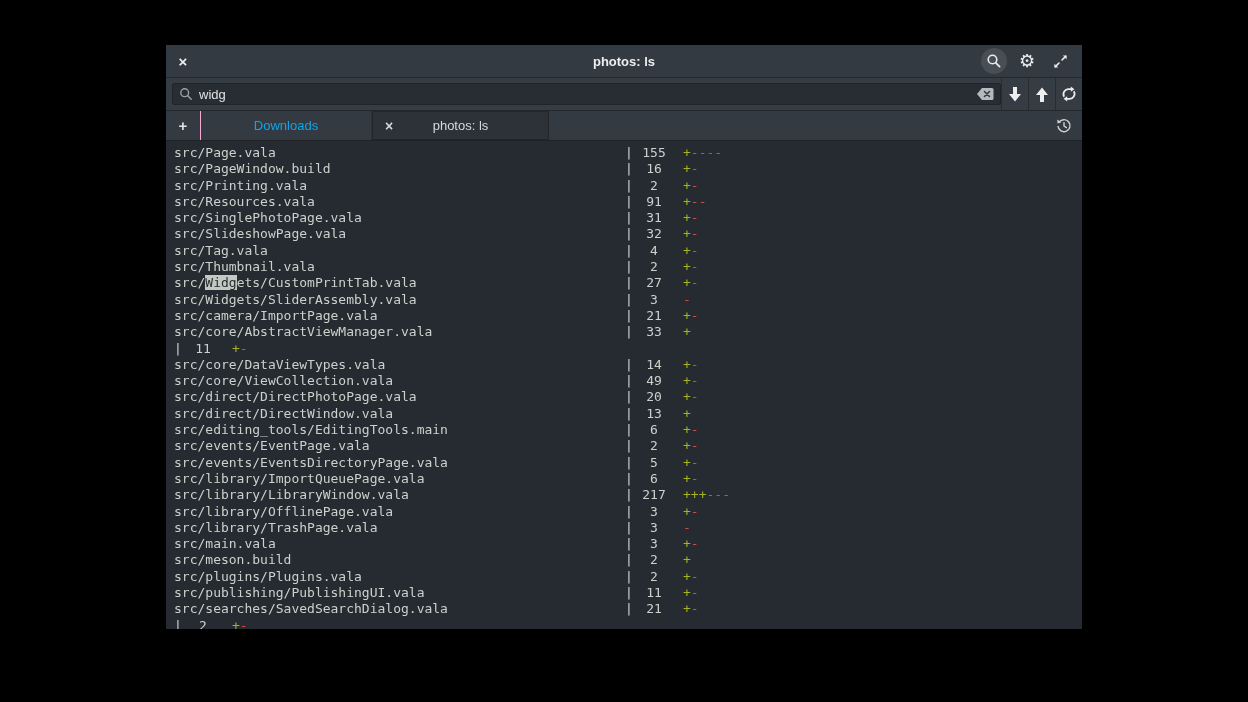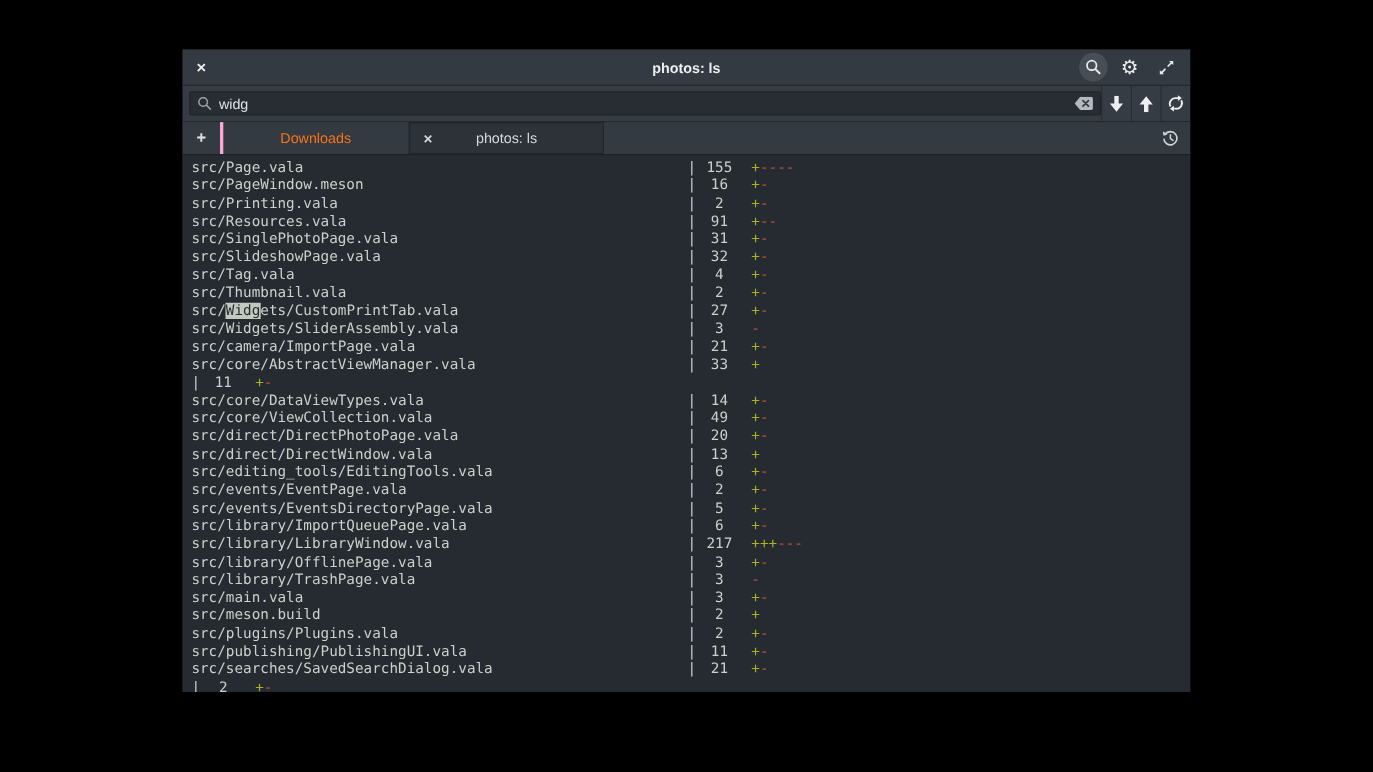--- a/index.html
+++ b/index.html
@@ -32,21 +32,21 @@
   .nav-btn { width:27px; display:flex; align-items:center; justify-content:center;
              border-left:1px solid #272c31; }
   .nav-btn:first-of-type { margin-left:3px; }
 
   
   .tabbar { height:30px; flex:0 0 30px; background:#343a41; border-bottom:1px solid #1e2226;
             display:flex; align-items:stretch; }
   .newtab-btn { width:34px; display:flex; align-items:center; justify-content:center;
                 color:#dfe2e4; font-size:15px; font-weight:bold; }
   .tab { display:flex; align-items:center; justify-content:center; position:relative;
-         font-size:13px; color:#f97316; border-left:3px solid #f9a8d4; border-right:1px solid #2b3036; }
+         font-size:13px; color:#0ea5e9; border-left:1px solid #f9a8d4; border-right:1px solid #2b3036; }
   .tab.inactive { width:172px; }
   .tab.active { width:177px; background:#2c3238; border:1px solid #22262b; color:#d6d9db; }
   .tab-close { position:absolute; left:12px; top:0; bottom:0; display:flex; align-items:center;
                color:#d6d9db; font-size:14px; font-weight:bold; }
   .tab-spacer { flex:1; }
   .history-btn { width:36px; display:flex; align-items:center; justify-content:center; }
 
   
   .terminal { flex:1; background:#252b31; overflow:hidden; padding:4px 0 0 8px;
               font-family:"DejaVu Sans Mono", monospace; font-size:13px; color:#ccd1cb; }
@@ -160,37 +160,37 @@
           <path d="M3.1 4.2 A6 6 0 1 1 2 8" fill="none" stroke="#cfd3d6" stroke-width="1.4"></path>
           <path d="M1.2 1.4 L1.6 5.4 L5.4 4.2 Z" fill="#cfd3d6"></path>
           <path d="M8 4.6 L8 8 L10.4 9.6" fill="none" stroke="#cfd3d6" stroke-width="1.4" stroke-linecap="round"></path>
         </svg>
       </span>
     </div>
   </div>
 
   <div class="terminal" id="terminal">
       <div class="trow"><span class="fname">src/Page.vala</span><span class="pipe">|</span><span class="count">155</span><span class="signs"><span class="plus">+</span><span class="minus">----</span></span></div>
-      <div class="trow"><span class="fname">src/PageWindow.meson</span><span class="pipe">|</span><span class="count">16</span><span class="signs"><span class="plus">+</span><span class="minus">-</span></span></div>
+      <div class="trow"><span class="fname">src/PageWindow.build</span><span class="pipe">|</span><span class="count">16</span><span class="signs"><span class="plus">+</span><span class="minus">-</span></span></div>
       <div class="trow"><span class="fname">src/Printing.vala</span><span class="pipe">|</span><span class="count">2</span><span class="signs"><span class="plus">+</span><span class="minus">-</span></span></div>
       <div class="trow"><span class="fname">src/Resources.vala</span><span class="pipe">|</span><span class="count">91</span><span class="signs"><span class="plus">+</span><span class="minus">--</span></span></div>
       <div class="trow"><span class="fname">src/SinglePhotoPage.vala</span><span class="pipe">|</span><span class="count">31</span><span class="signs"><span class="plus">+</span><span class="minus">-</span></span></div>
       <div class="trow"><span class="fname">src/SlideshowPage.vala</span><span class="pipe">|</span><span class="count">32</span><span class="signs"><span class="plus">+</span><span class="minus">-</span></span></div>
       <div class="trow"><span class="fname">src/Tag.vala</span><span class="pipe">|</span><span class="count">4</span><span class="signs"><span class="plus">+</span><span class="minus">-</span></span></div>
       <div class="trow"><span class="fname">src/Thumbnail.vala</span><span class="pipe">|</span><span class="count">2</span><span class="signs"><span class="plus">+</span><span class="minus">-</span></span></div>
       <div class="trow"><span class="fname"><span>src/</span><span class="match">Widg</span><span>ets/CustomPrintTab.vala</span></span><span class="pipe">|</span><span class="count">27</span><span class="signs"><span class="plus">+</span><span class="minus">-</span></span></div>
       <div class="trow"><span class="fname">src/Widgets/SliderAssembly.vala</span><span class="pipe">|</span><span class="count">3</span><span class="signs"><span class="plus"></span><span class="minus">-</span></span></div>
       <div class="trow"><span class="fname">src/camera/ImportPage.vala</span><span class="pipe">|</span><span class="count">21</span><span class="signs"><span class="plus">+</span><span class="minus">-</span></span></div>
       <div class="trow"><span class="fname">src/core/AbstractViewManager.vala</span><span class="pipe">|</span><span class="count">33</span><span class="signs"><span class="plus">+</span><span class="minus"></span></span></div>
       <div class="trow"><span class="pipe">|</span><span class="count">11</span><span class="signs"><span class="plus">+</span><span class="minus">-</span></span></div>
       <div class="trow"><span class="fname">src/core/DataViewTypes.vala</span><span class="pipe">|</span><span class="count">14</span><span class="signs"><span class="plus">+</span><span class="minus">-</span></span></div>
       <div class="trow"><span class="fname">src/core/ViewCollection.vala</span><span class="pipe">|</span><span class="count">49</span><span class="signs"><span class="plus">+</span><span class="minus">-</span></span></div>
       <div class="trow"><span class="fname">src/direct/DirectPhotoPage.vala</span><span class="pipe">|</span><span class="count">20</span><span class="signs"><span class="plus">+</span><span class="minus">-</span></span></div>
       <div class="trow"><span class="fname">src/direct/DirectWindow.vala</span><span class="pipe">|</span><span class="count">13</span><span class="signs"><span class="plus">+</span><span class="minus"></span></span></div>
-      <div class="trow"><span class="fname">src/editing_tools/EditingTools.vala</span><span class="pipe">|</span><span class="count">6</span><span class="signs"><span class="plus">+</span><span class="minus">-</span></span></div>
+      <div class="trow"><span class="fname">src/editing_tools/EditingTools.main</span><span class="pipe">|</span><span class="count">6</span><span class="signs"><span class="plus">+</span><span class="minus">-</span></span></div>
       <div class="trow"><span class="fname">src/events/EventPage.vala</span><span class="pipe">|</span><span class="count">2</span><span class="signs"><span class="plus">+</span><span class="minus">-</span></span></div>
       <div class="trow"><span class="fname">src/events/EventsDirectoryPage.vala</span><span class="pipe">|</span><span class="count">5</span><span class="signs"><span class="plus">+</span><span class="minus">-</span></span></div>
       <div class="trow"><span class="fname">src/library/ImportQueuePage.vala</span><span class="pipe">|</span><span class="count">6</span><span class="signs"><span class="plus">+</span><span class="minus">-</span></span></div>
       <div class="trow"><span class="fname">src/library/LibraryWindow.vala</span><span class="pipe">|</span><span class="count">217</span><span class="signs"><span class="plus">+++</span><span class="minus">---</span></span></div>
       <div class="trow"><span class="fname">src/library/OfflinePage.vala</span><span class="pipe">|</span><span class="count">3</span><span class="signs"><span class="plus">+</span><span class="minus">-</span></span></div>
       <div class="trow"><span class="fname">src/library/TrashPage.vala</span><span class="pipe">|</span><span class="count">3</span><span class="signs"><span class="plus"></span><span class="minus">-</span></span></div>
       <div class="trow"><span class="fname">src/main.vala</span><span class="pipe">|</span><span class="count">3</span><span class="signs"><span class="plus">+</span><span class="minus">-</span></span></div>
       <div class="trow"><span class="fname">src/meson.build</span><span class="pipe">|</span><span class="count">2</span><span class="signs"><span class="plus">+</span><span class="minus"></span></span></div>
       <div class="trow"><span class="fname">src/plugins/Plugins.vala</span><span class="pipe">|</span><span class="count">2</span><span class="signs"><span class="plus">+</span><span class="minus">-</span></span></div>
       <div class="trow"><span class="fname">src/publishing/PublishingUI.vala</span><span class="pipe">|</span><span class="count">11</span><span class="signs"><span class="plus">+</span><span class="minus">-</span></span></div>

